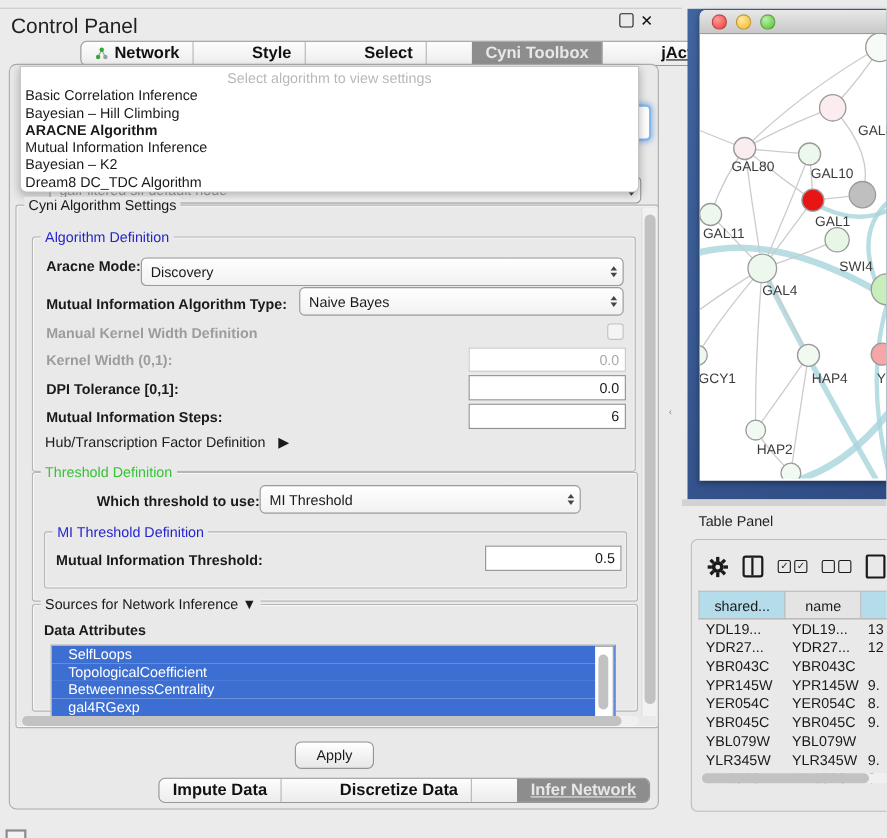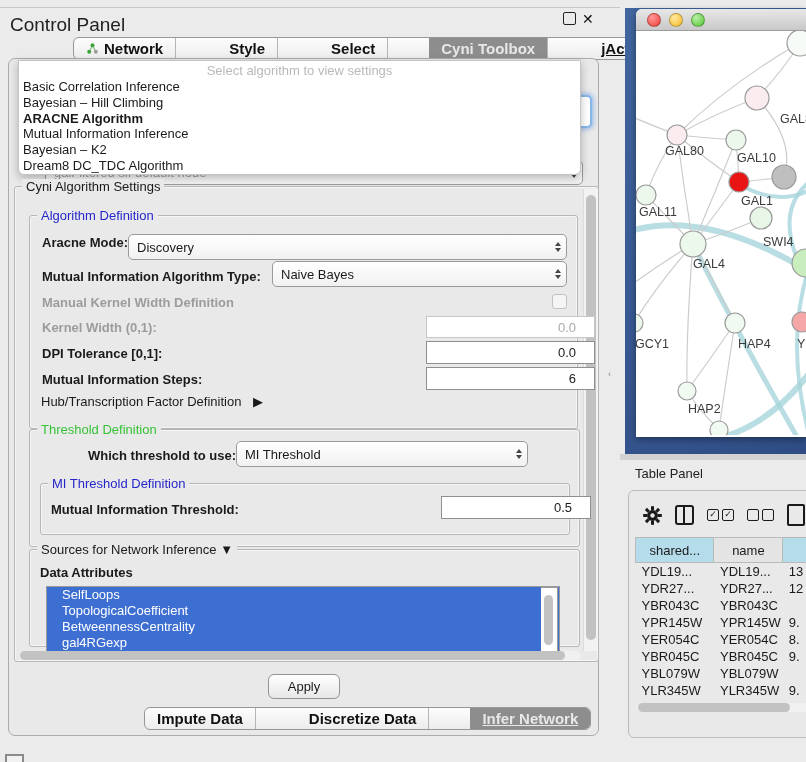--- a/index.html
+++ b/index.html
@@ -40,21 +40,21 @@
   .algo-item{padding-left:4px;height:15.8px;line-height:15.8px;white-space:nowrap;}
   .algo-item.bold{font-weight:bold;}
   
   .group{border:1px solid #b6b6b6;border-radius:3px;box-shadow:inset 0 0 0 1px #f6f6f6;}
   .gtitle{position:absolute;top:-8px;left:7px;background:#e9e9e9;padding:0 4px;font-size:13px;}
   .blue{color:#2525cc;} .green{color:#36c336;}
   #settings-group{left:14px;top:186px;width:583px;height:474px;}
   #alg-def{left:14px;top:28px;width:547px;height:212px;}
   .lbl{font-size:13px;font-weight:bold;white-space:nowrap;}
   .dis{color:#9c9c9c;}
-  .field{border:1px solid #8f8f8f;background:#fff;font-size:13px;text-align:right;padding:0 18px;display:flex;align-items:center;justify-content:flex-end;}
+  .field{border:1px solid #8f8f8f;background:#fff;font-size:13px;text-align:right;padding:0 5px;display:flex;align-items:center;justify-content:flex-end;}
   .field.dis{border:1px solid #c6c6c6;color:#aaa;}
   .checkbox{width:13px;height:13px;border:1px solid #c2c2c2;border-radius:3px;background:#f4f4f4;}
   
   .sb-track-v{background:#f2f2f2;border-left:1px solid #dcdcdc;}
   .sb-thumb{background:#c2c2c2;border-radius:5px;}
   
   #attr-list{left:16px;top:36px;width:512px;height:66px;background:#fff;border:1px solid #9a9a9a;overflow:hidden;}
   .attr-item{height:16px;line-height:16px;background:#3d6ed2;color:#fff;font-size:13px;padding-left:15px;width:497px;}
   
   #apply-btn{left:268px;top:674px;width:70px;height:23px;border:1px solid #949494;border-radius:6px;

